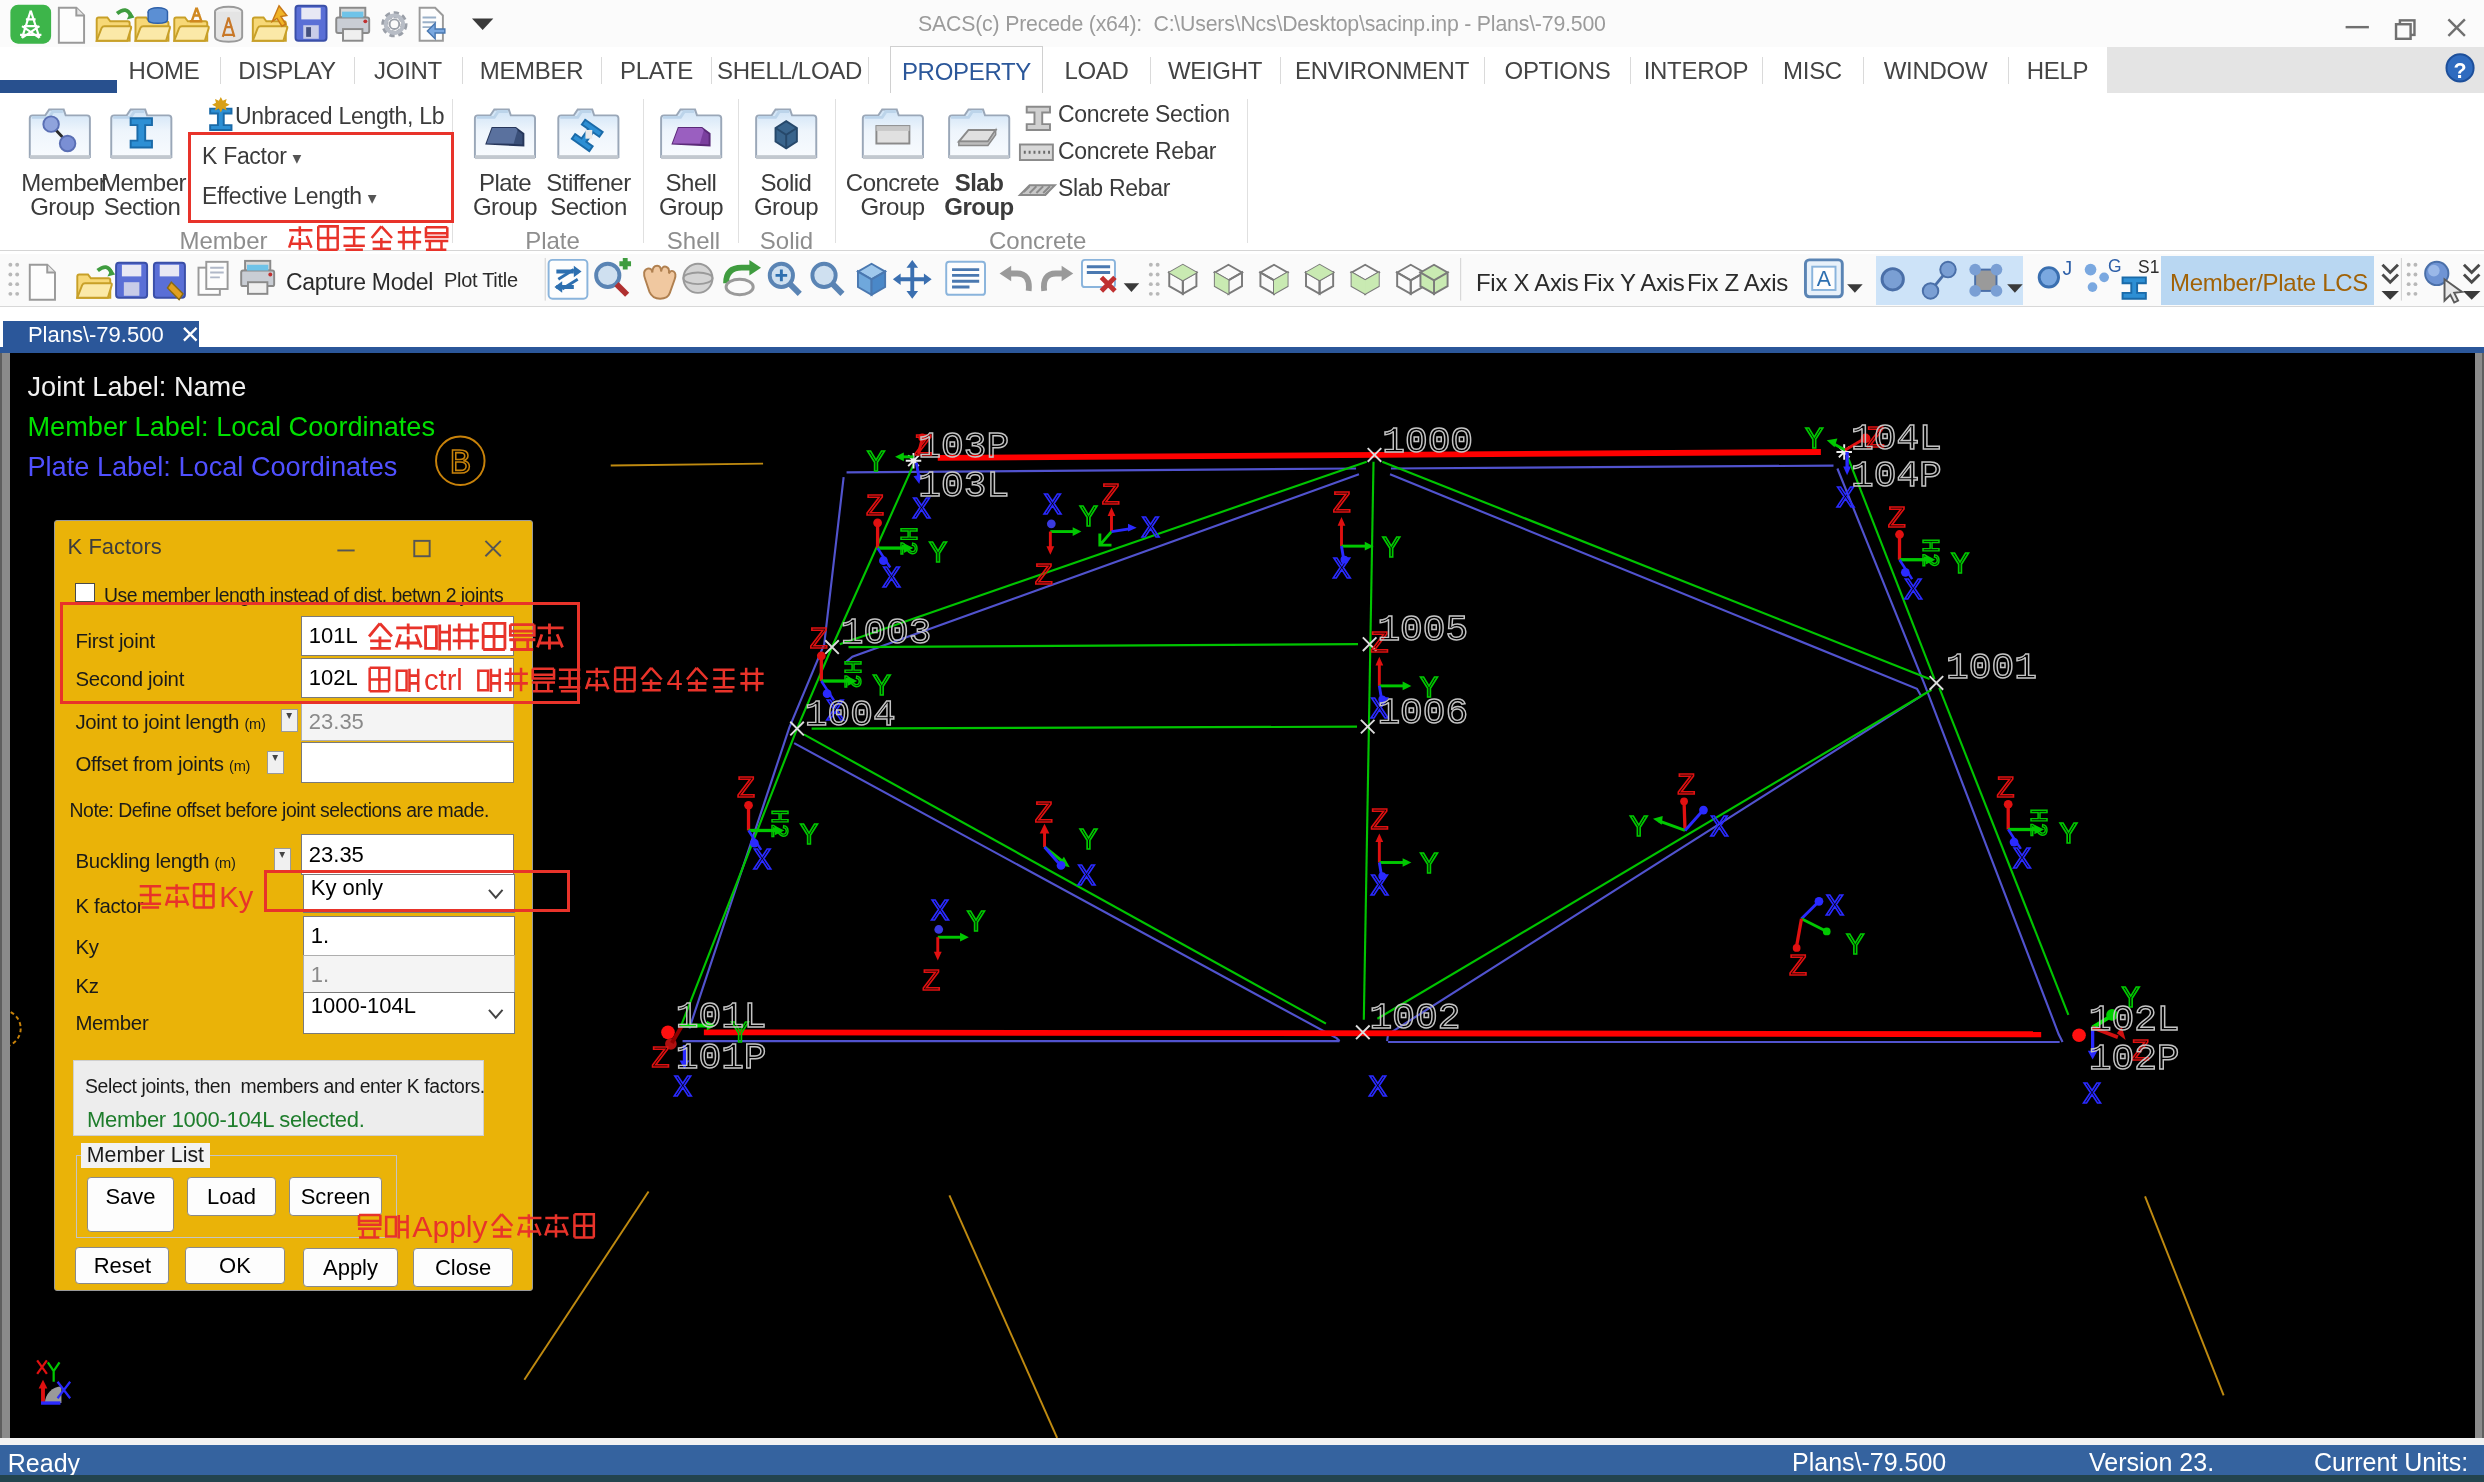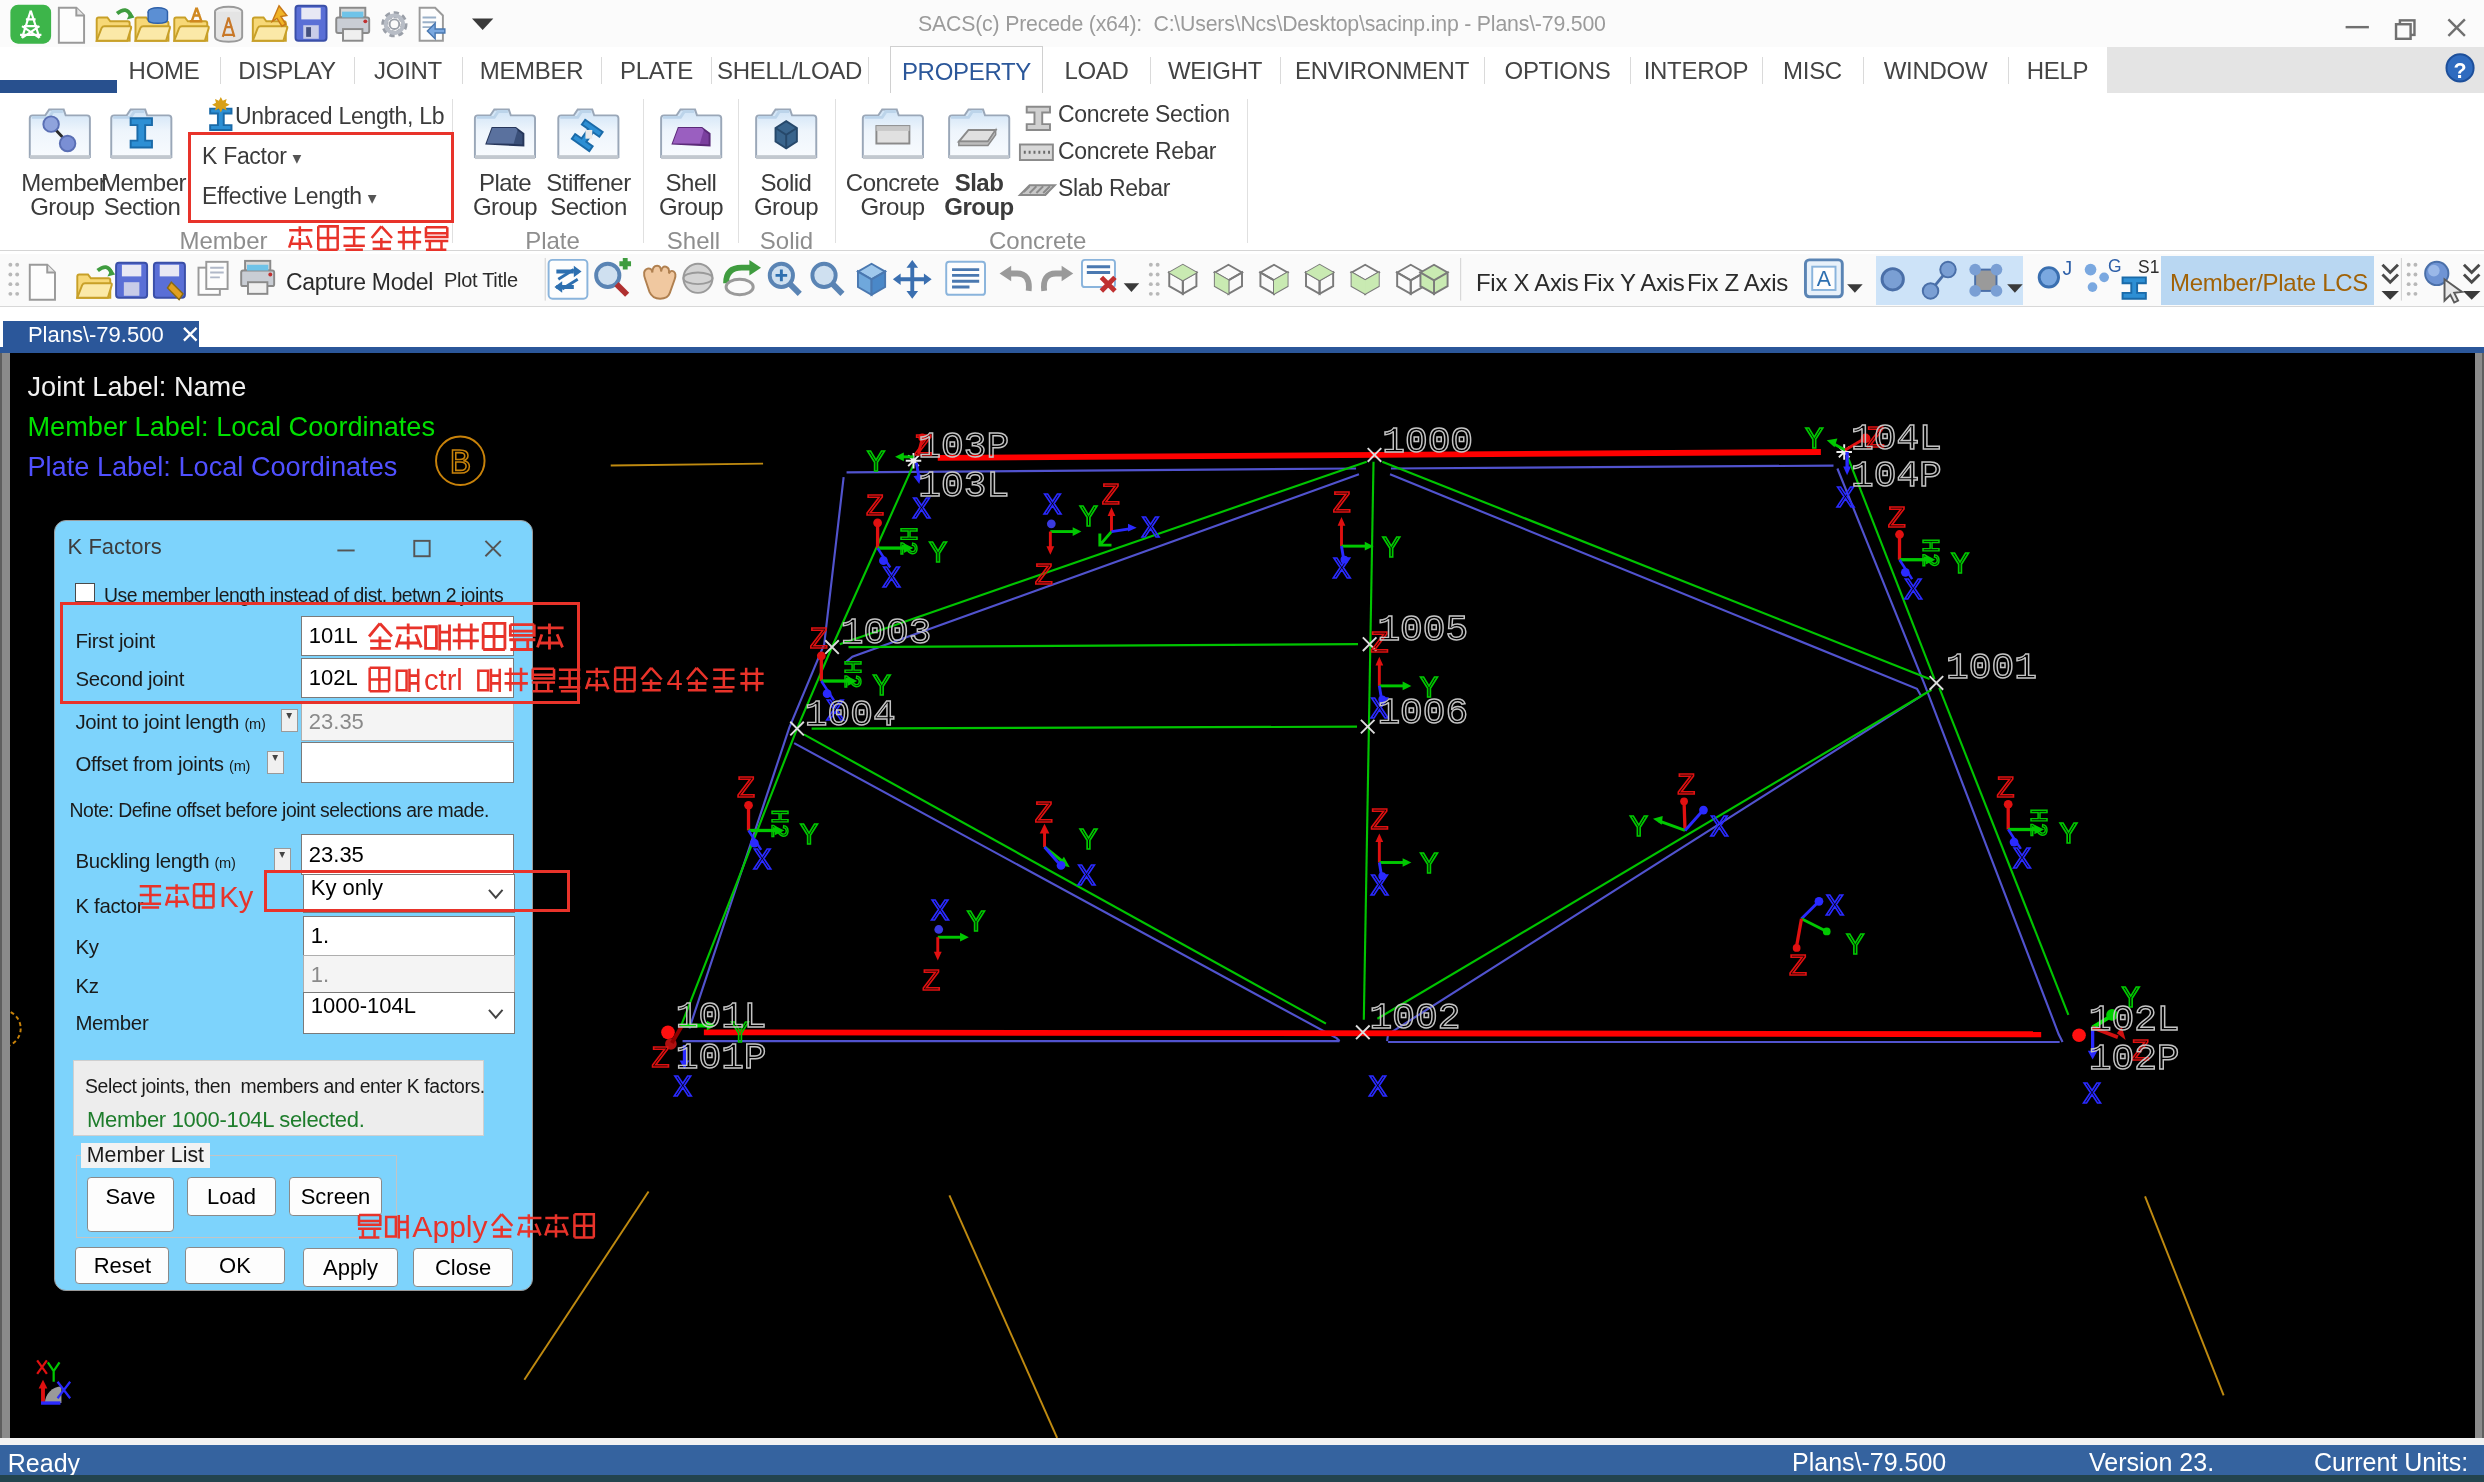--- a/index.html
+++ b/index.html
@@ -38,22 +38,22 @@
   
   #viewport { left:9.7px; top:353px; width:2465px; height:1085px; background:#000; }
   #vpborderL { left:0; top:353px; width:9.7px; height:1085px; background:#8b8b8b; border-left:2.9px solid #5f5f5f; }
   #vpborderR { left:2474px; top:353px; width:9.7px; height:1085px; background:#8b8b8b; border-right:2.9px solid #5f5f5f; }
   
   #statwhite { left:0; top:1438px; width:2484px; height:6.8px; background:#f2f2f2; }
   #statusbar { left:0; top:1445px; width:2484px; height:30px; background:#35639f;
                color:#fff; font-size:25px; }
   #statdark { left:0; top:1475px; width:2484px; height:7.8px; background:#23444e; }
   
-  #dlg { left:54px; top:520px; width:479px; height:771px; background:#7dd3fc;
-         border:1px solid #9a9a9a; border-radius:12px;
+  #dlg { left:54px; top:520px; width:479px; height:771px; background:#eab308;
+         border:1px solid #9a9a9a; border-radius:3px;
          box-shadow:5.8px 7.8px 21.3px rgba(0,0,0,0.55); font-size:23px; color:#1a1a1a; }
   .dfield { position:absolute; background:#fff; border:1px solid #7a7a7a;
             font-size:22px; color:#000; padding-left:6.8px; font-family:"Liberation Sans",sans-serif; }
   .dfield.dis { background:#f4f4f4; color:#8a8a8a; border-color:#aeaeae; }
   .dbtn { position:absolute; background:#fdfdfd; border:1px solid #8a8a8a; border-radius:3.9px;
           text-align:center; font-size:22px; color:#000; }
   .dlabel { position:absolute; font-size:20.4px; color:#1a1a1a; white-space:nowrap; letter-spacing:-0.3px; }
   .sup { font-size:14.6px; }
   .spin { position:absolute; width:16.5px; height:23px; background:#f0f0f0;
           border:1px solid #9a9a9a; font-size:11.6px; color:#444; text-align:center; line-height:9.7px;}

